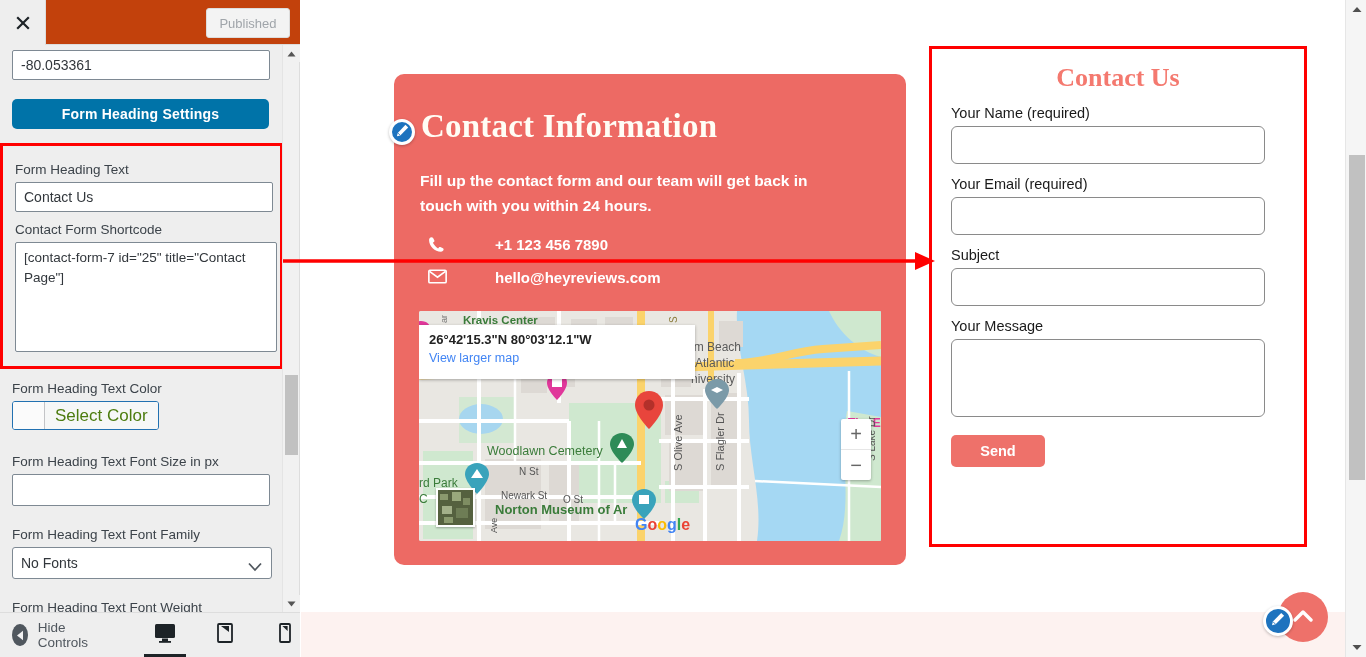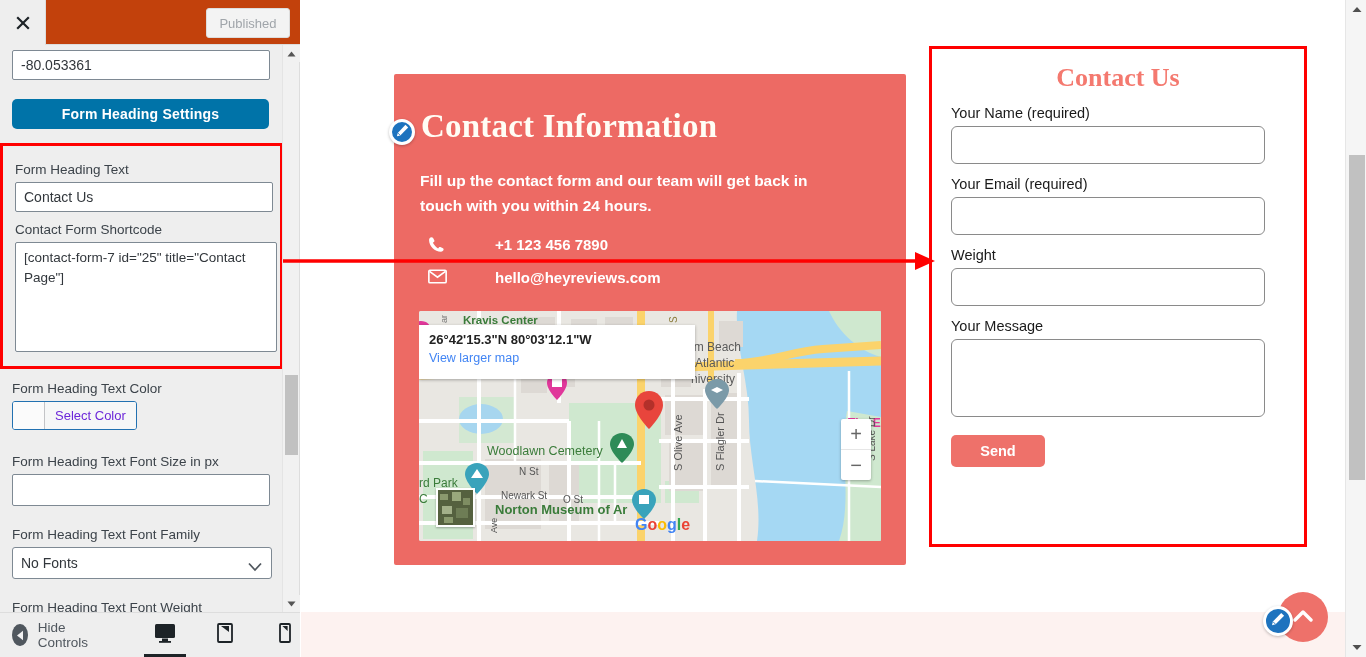--- a/index.html
+++ b/index.html
@@ -87,21 +87,21 @@
   .color-row { margin-top: 4px; }
   .color-picker-btn {
     display: inline-flex; align-items: stretch;
     height: 29px;
     border: 1px solid #2271b1; border-radius: 3px;
     overflow: hidden; cursor: pointer; background: #f6f7f7;
   }
   .color-swatch { width: 32px; background: #fbfbfb; border-right: 1px solid #c3c4c7; }
   .color-label {
     padding: 0 10px; display: flex; align-items: center;
-    font-size: 13px; color: #6d28d9; background: #f6f7f7;
+    font-size: 17px; color: #4d7c0f; background: #f6f7f7;
   }
   .select-wrap { position: relative; width: 260px; }
   .styled-select {
     width: 260px; height: 32px;
     border: 1px solid #7e8993; border-radius: 3px;
     background: #ffffff; color: #32373c;
     font-size: 14px; font-family: "Liberation Sans", sans-serif;
     padding: 0 30px 0 8px; outline: none;
     -webkit-appearance: none; appearance: none; cursor: pointer;
   }
@@ -159,21 +159,21 @@
   }
   .footer-strip {
     position: absolute; left: 0; top: 612px; width: 1044px; height: 45px;
     background: #fdf2f0;
   }
 
   
   .info-card {
     position: absolute; left: 93px; top: 74px;
     width: 512px; height: 491px;
-    background: #ed6a64; border-radius: 2px;
+    background: #ed6a64; border-radius: 10px;
     overflow: visible;
   }
   .edit-pencil {
     position: absolute; width: 26px; height: 26px; border-radius: 50%;
     background: #1e73be; border: 3px solid #ffffff;
     display: flex; align-items: center; justify-content: center;
     box-shadow: 0 1px 3px rgba(0,0,0,0.25); cursor: pointer;
     z-index: 6;
   }
   .pencil-info { left: -5px; top: 45px; }
@@ -611,21 +611,21 @@
     <div class="form-card">
       <div class="form-title">Contact Us</div>
       <div class="form-body">
 
         <div class="form-label">Your Name (required)</div>
         <input class="form-input" value="" style="">
 
         <div class="form-label">Your Email (required)</div>
         <input class="form-input" value="" style="">
 
-        <div class="form-label">Weight</div>
+        <div class="form-label">Subject</div>
         <input class="form-input" value="" style="">
 
         <div class="form-label">Your Message</div>
         <textarea class="form-textarea" style=""></textarea>
 
         <button class="send-btn">Send</button>
       </div>
     </div>
 
     <div class="fab-salmon">

